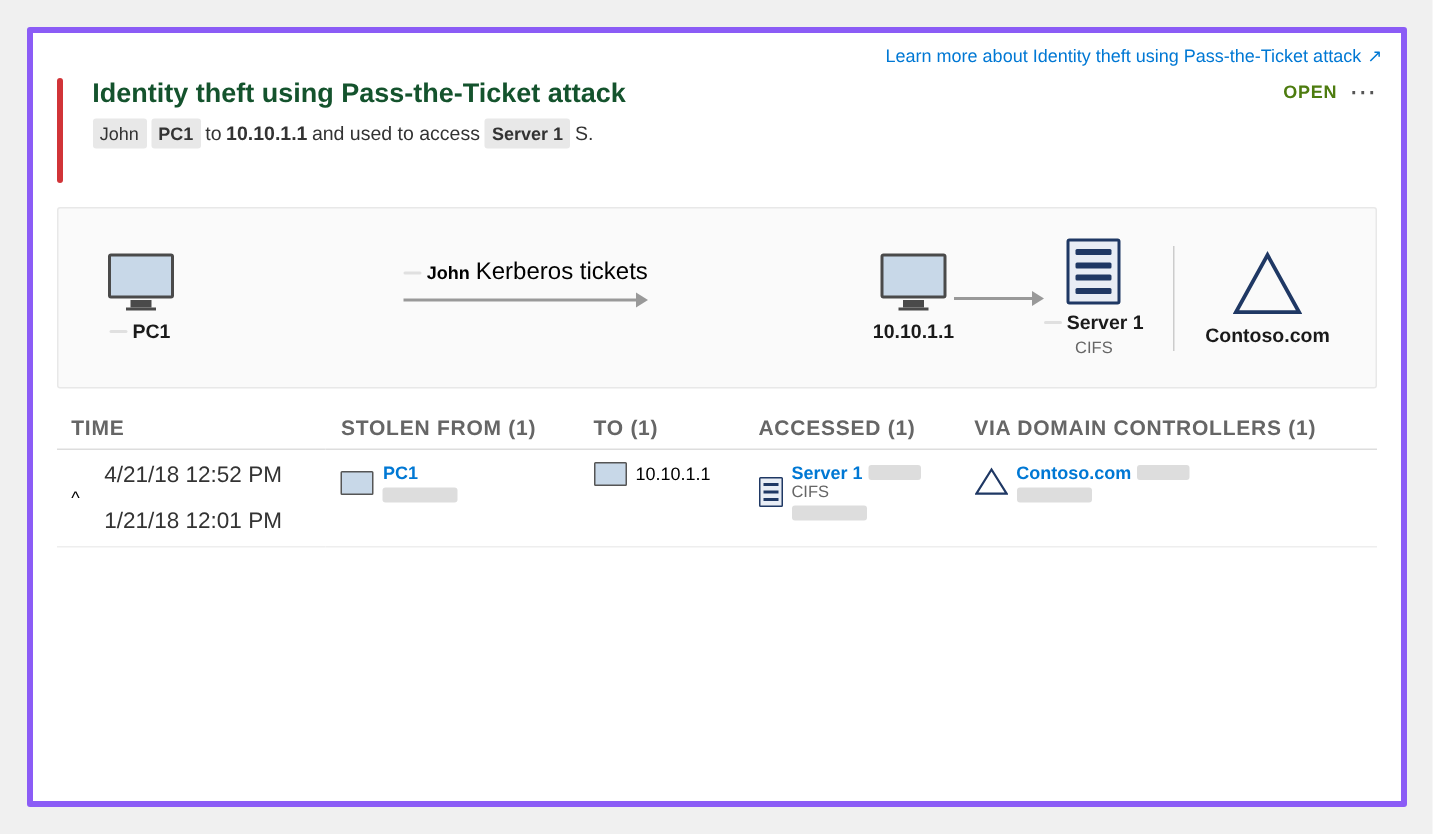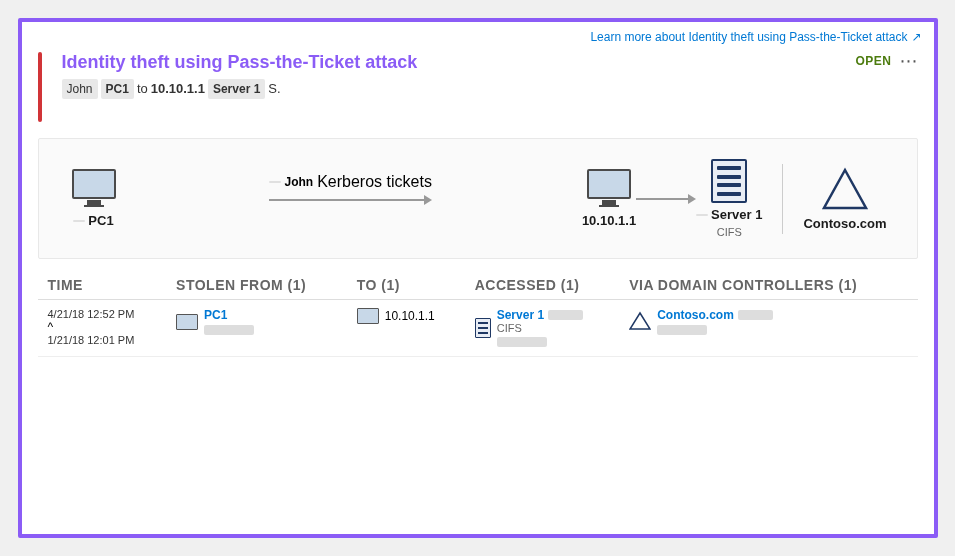--- a/index.html
+++ b/index.html
@@ -38,21 +38,21 @@
       align-items: center;
       gap: 4px;
     }
     .header-content {
       flex: 1;
       margin-left: 8px;
     }
     .alert-title {
       font-size: 18px;
       font-weight: 600;
-      color: #8b5cf6;
+      color: #14532d;
       margin-bottom: 6px;
     }
     .alert-desc {
       font-size: 13px;
       color: #333;
       display: flex;
       flex-wrap: wrap;
       align-items: center;
       gap: 3px;
       line-height: 1.5;
@@ -238,23 +238,24 @@
       letter-spacing: 0.5px;
       border-bottom: 1px solid #ddd;
       text-transform: uppercase;
     }
     .data-table td {
       padding: 8px 10px;
       vertical-align: top;
       border-bottom: 1px solid #eee;
     }
     .table-time {
-      font-size: 11px;
+      font-size: 15px;
       color: #333;
       white-space: nowrap;
+      margin-left: 22px;
     }
     .table-cell-content {
       display: flex;
       align-items: center;
       gap: 6px;
     }
     .table-cell-main {
       font-weight: 600;
       color: #0078d4;
     }
@@ -329,20 +330,21 @@
       <div class="alert-title">Identity theft using Pass-the-Ticket attack</div>
       <div class="alert-desc">
         <span class="pill desc-pill">
           <span>John</span>
         </span>
         <span class="pill desc-pill bold-label">
           <span>PC1</span>
         </span>
         <span>to</span>
         <span class="bold-label">10.10.1.1</span>
+        <span>and used to access</span>
         <span class="pill desc-pill bold-label">
           <span>Server 1</span>
         </span>
         <span>S.</span>
       </div>
     </div>
     <div class="header-actions">
       <button class="open-btn">OPEN</button>
       <button class="more-btn">⋯</button>
     </div>

